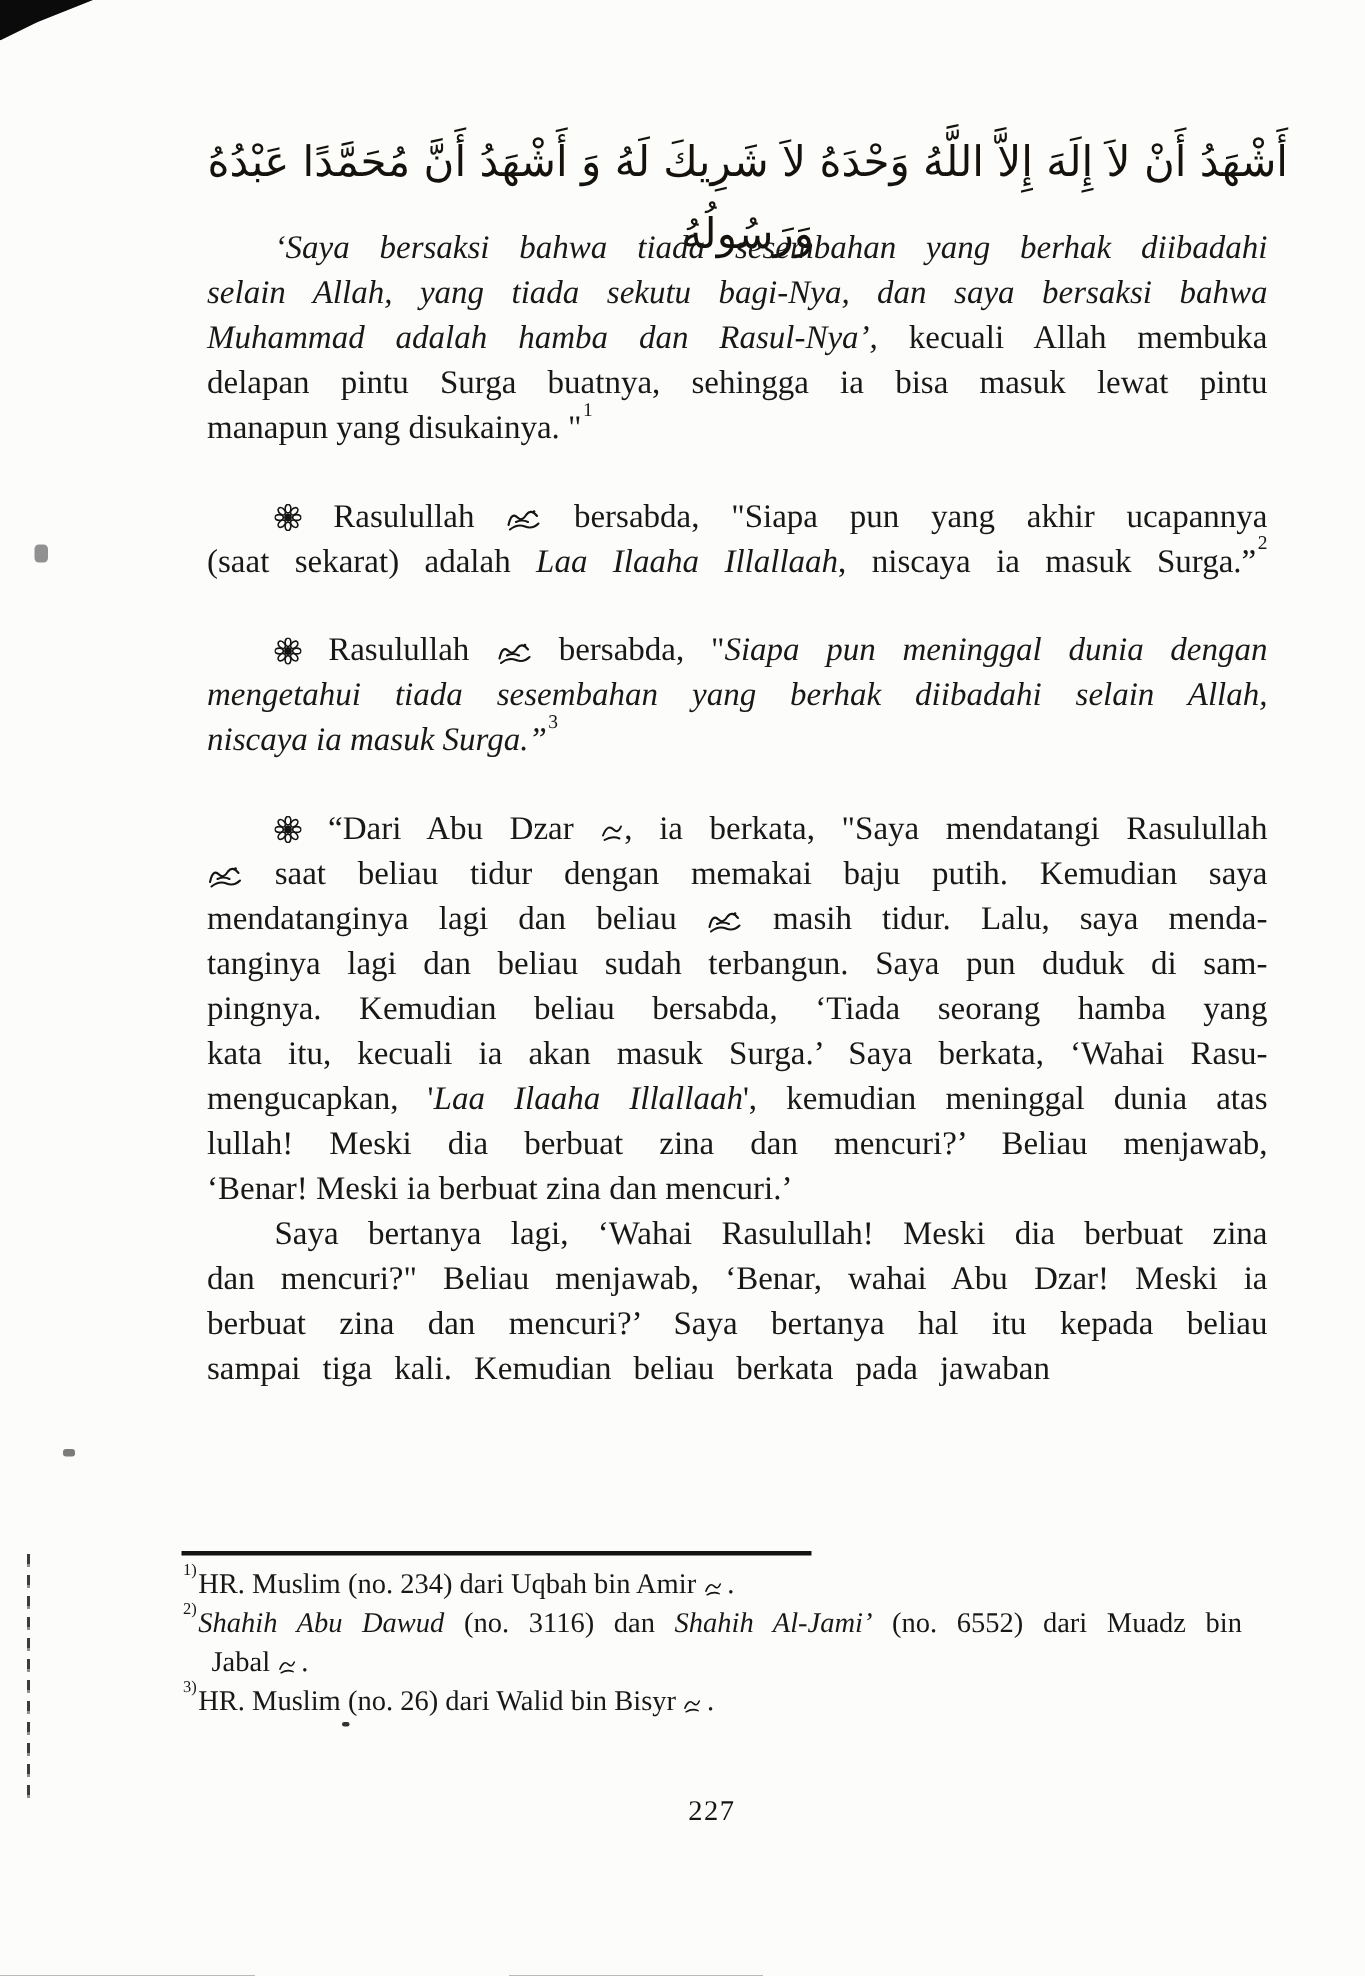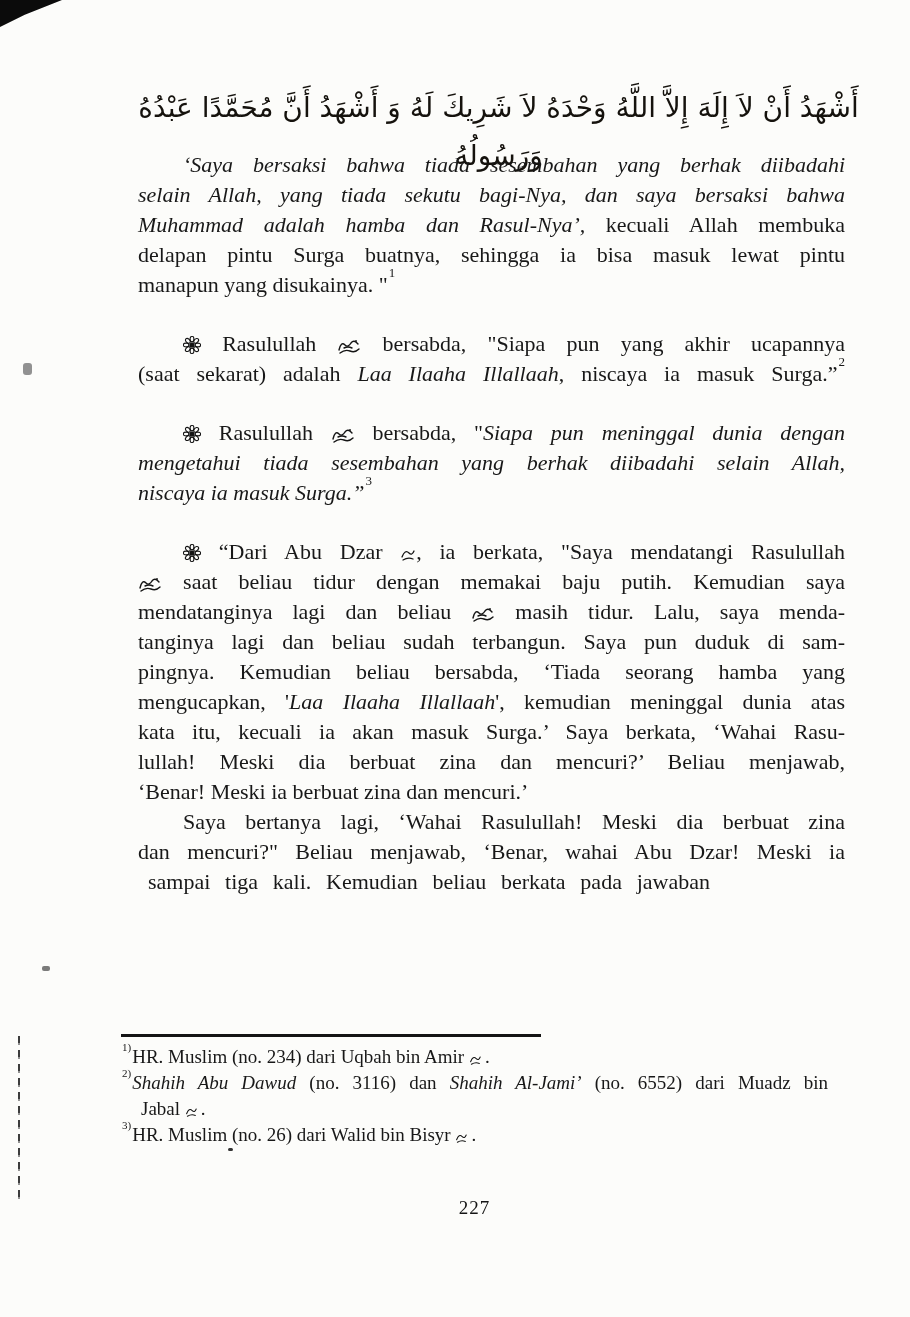--- a/index.html
+++ b/index.html
@@ -154,29 +154,30 @@
         <div class="line"><span>mendatanginya lagi dan beliau </span><span class="icon saw"><svg width="24" height="17" viewBox="0 0 24 17">
               <g stroke="#141414" fill="none" stroke-width="1.4" stroke-linecap="round">
                 <path d="M2 12 Q4 3 8 7 Q11 10 14 5 Q17 1 21 6"></path>
                 <path d="M3 15 Q8 11 13 13 Q18 15 22 11"></path>
                 <path d="M7 10 Q11 8 15 10"></path>
                 <circle cx="19" cy="3" r="0.9" fill="#141414" stroke="none"></circle>
               </g>
             </svg></span><span> masih tidur. Lalu, saya menda-</span></div>
         <div class="line"><span>tanginya lagi dan beliau sudah terbangun. Saya pun duduk di sam-</span></div>
         <div class="line"><span>pingnya. Kemudian beliau bersabda, ‘Tiada seorang hamba yang</span></div>
+        <div class="line"><span>kata itu, kecuali ia akan masuk Surga.’ Saya berkata, ‘Wahai Rasu-</span></div>
         <div class="line"><span>mengucapkan, '</span><span class="it">Laa Ilaaha Illallaah</span><span>', kemudian meninggal dunia atas</span></div>
-        <div class="line"><span>kata itu, kecuali ia akan masuk Surga.’ Saya berkata, ‘Wahai Rasu-</span></div>
         <div class="line"><span>lullah! Meski dia berbuat zina dan mencuri?’ Beliau menjawab,</span></div>
         <div class="line last"><span>‘Benar! Meski ia berbuat zina dan mencuri.’</span></div>
       </div>
       <div class="para">
         <div class="line indent"><span>Saya bertanya lagi, ‘Wahai Rasulullah! Meski dia berbuat zina</span></div>
         <div class="line"><span>dan mencuri?" Beliau menjawab, ‘Benar, wahai Abu Dzar! Meski ia</span></div>
-        <div class="line last" style="word-spacing: 0.42em; margin-left: 10px;"><span>sampai tiga kali. Kemudian beliau berkata pada jawaban</span></div>
+        <div class="line"><span>berbuat zina dan mencuri?’ Saya bertanya hal itu kepada beliau</span></div>
+        <div class="line last" style="word-spacing: 0.42em;"><span>sampai tiga kali. Kemudian beliau berkata pada jawaban</span></div>
       </div>
     </div>
 
   <div class="fnrule"></div>
   <div class="footnotes" id="footnotes">
       <div class="fn">
         <div class="line last"><sup>1)</sup><span>HR. Muslim (no. 234) dari Uqbah bin Amir </span><span class="icon ra"><svg width="16" height="13" viewBox="0 0 16 13">
               <g stroke="#141414" fill="none" stroke-width="1.3" stroke-linecap="round">
                 <path d="M2 9 Q5 1 9 5 Q12 8 14 3"></path>
                 <path d="M3 12 Q8 9 13 11"></path>

